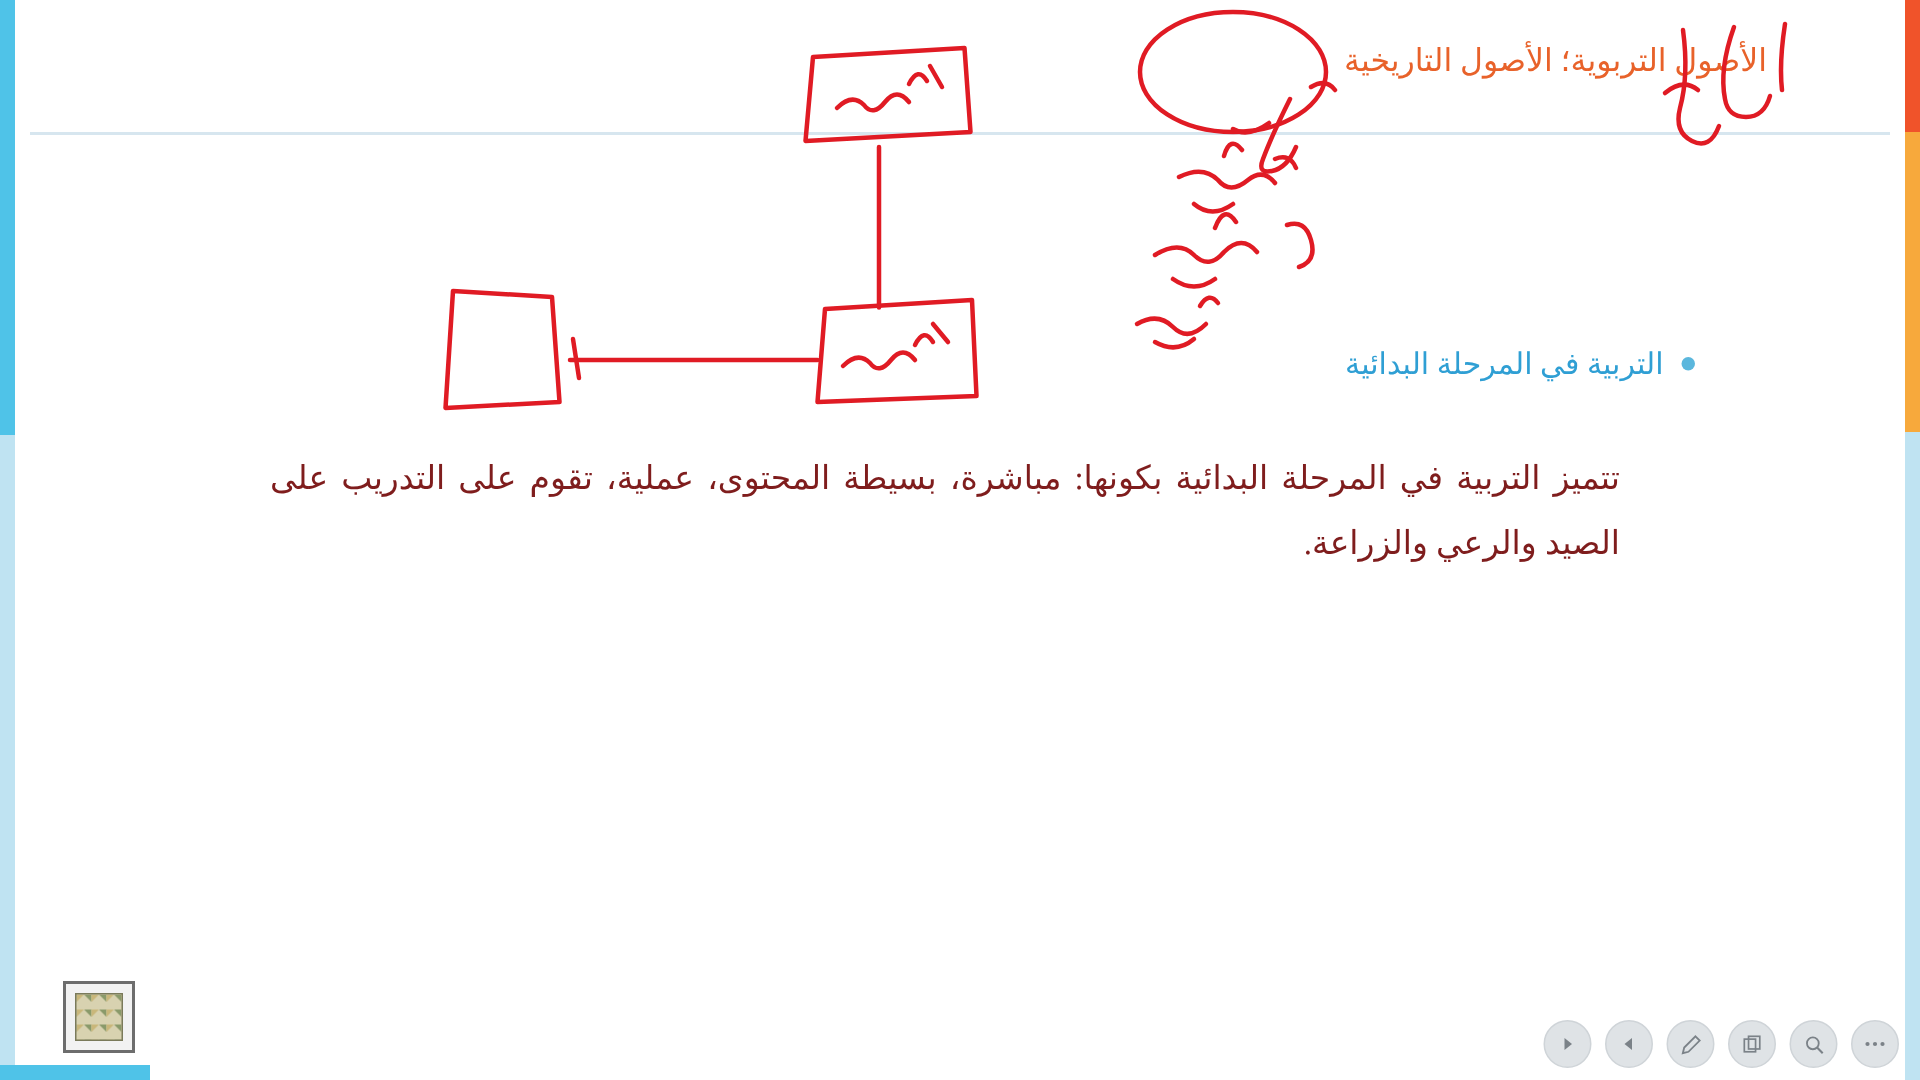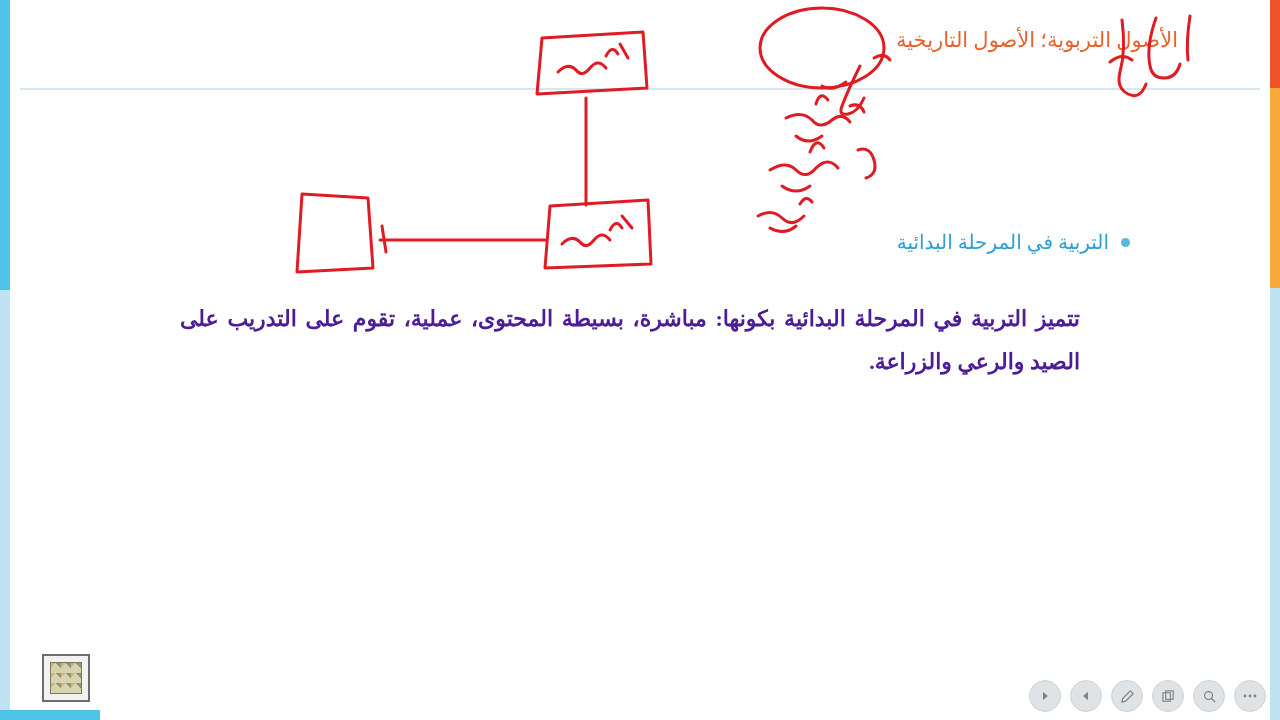--- a/index.html
+++ b/index.html
@@ -90,25 +90,24 @@
     text-align: right;
   }
 
   .body-para {
     position: absolute;
     top: 298px;
     right: 190px;
     width: 900px;
     direction: rtl;
     text-align: justify;
-    color: #4c1d95;
+    color: #7f1d1d;
     font-family: "Liberation Serif", serif;
     font-size: 22px;
     line-height: 1.95;
-    font-weight: bold;
   }
 
   
   .ink {
     position: absolute;
     left: 0;
     top: 0;
     width: 1260px;
     height: 720px;
     pointer-events: none;

